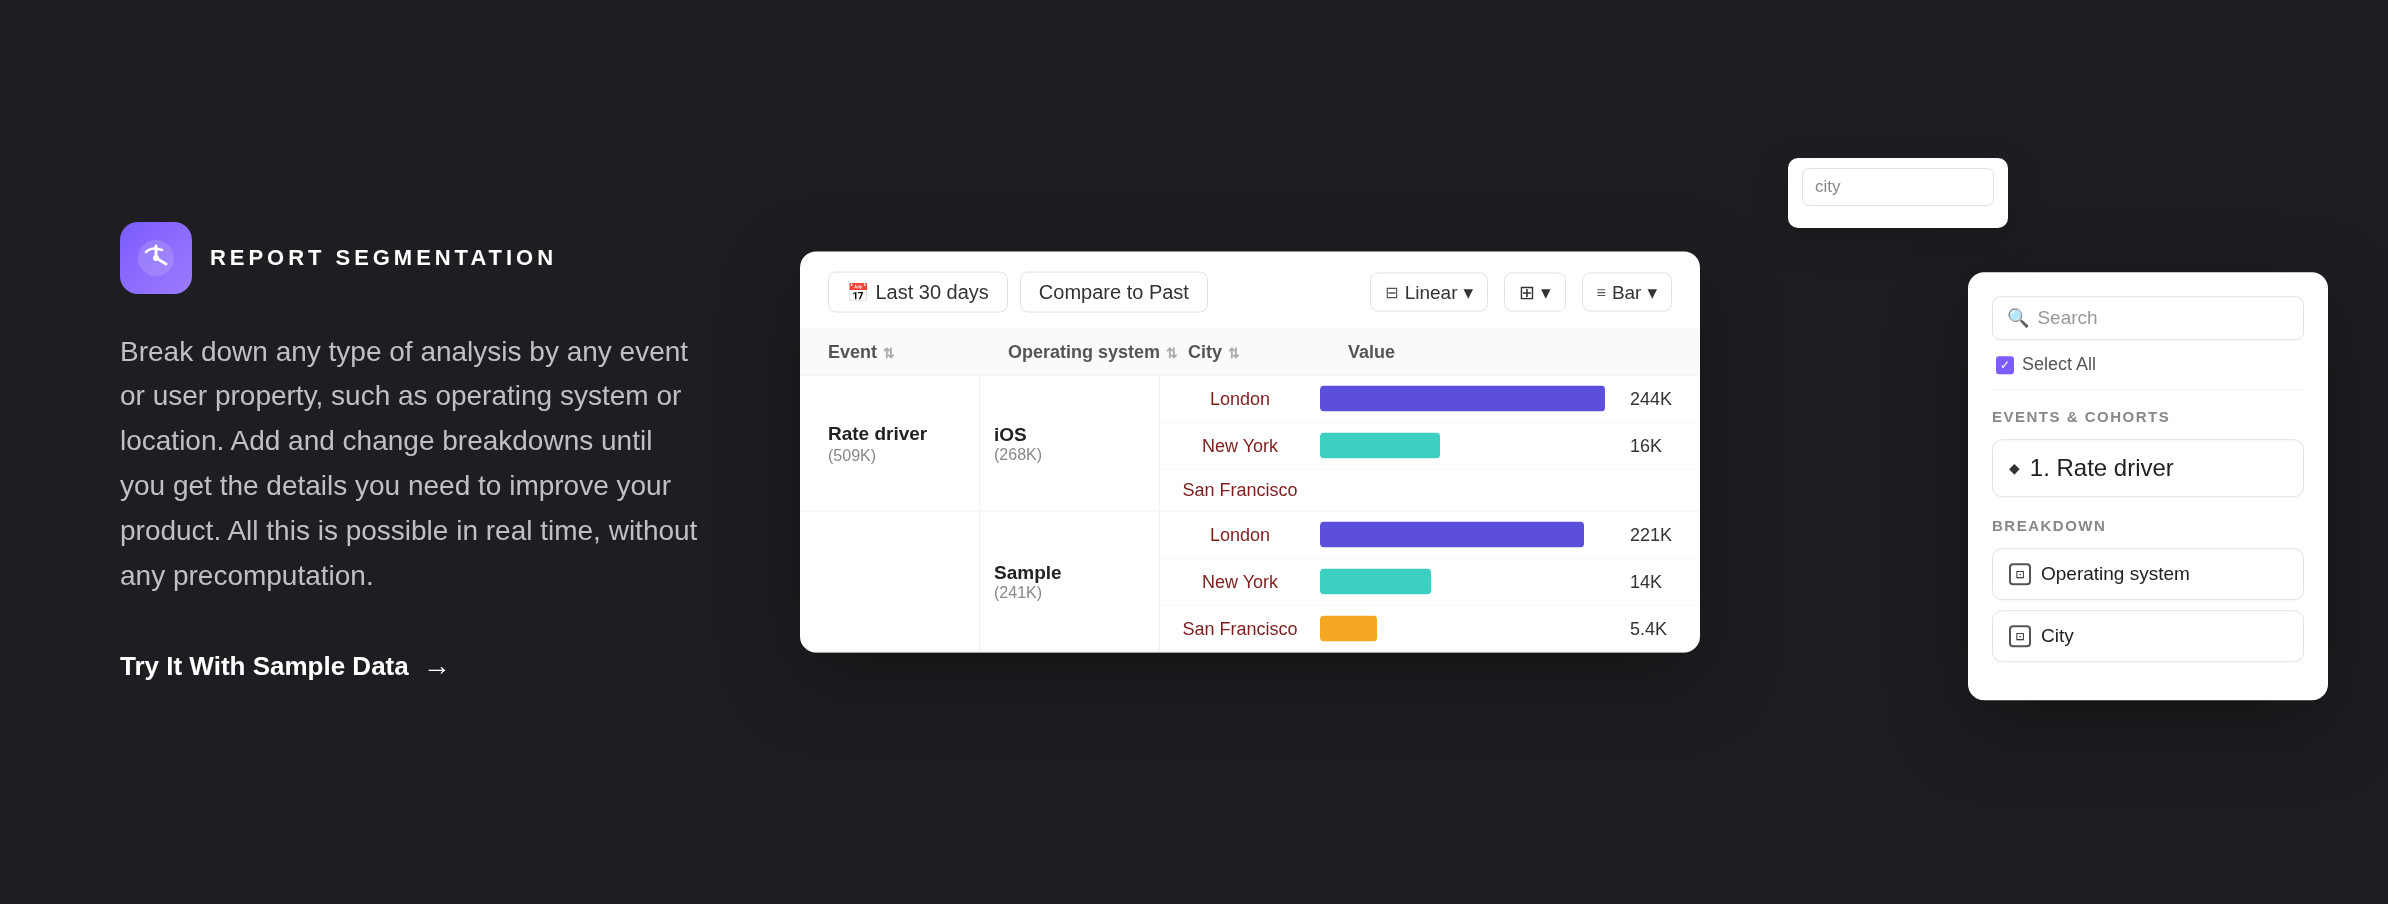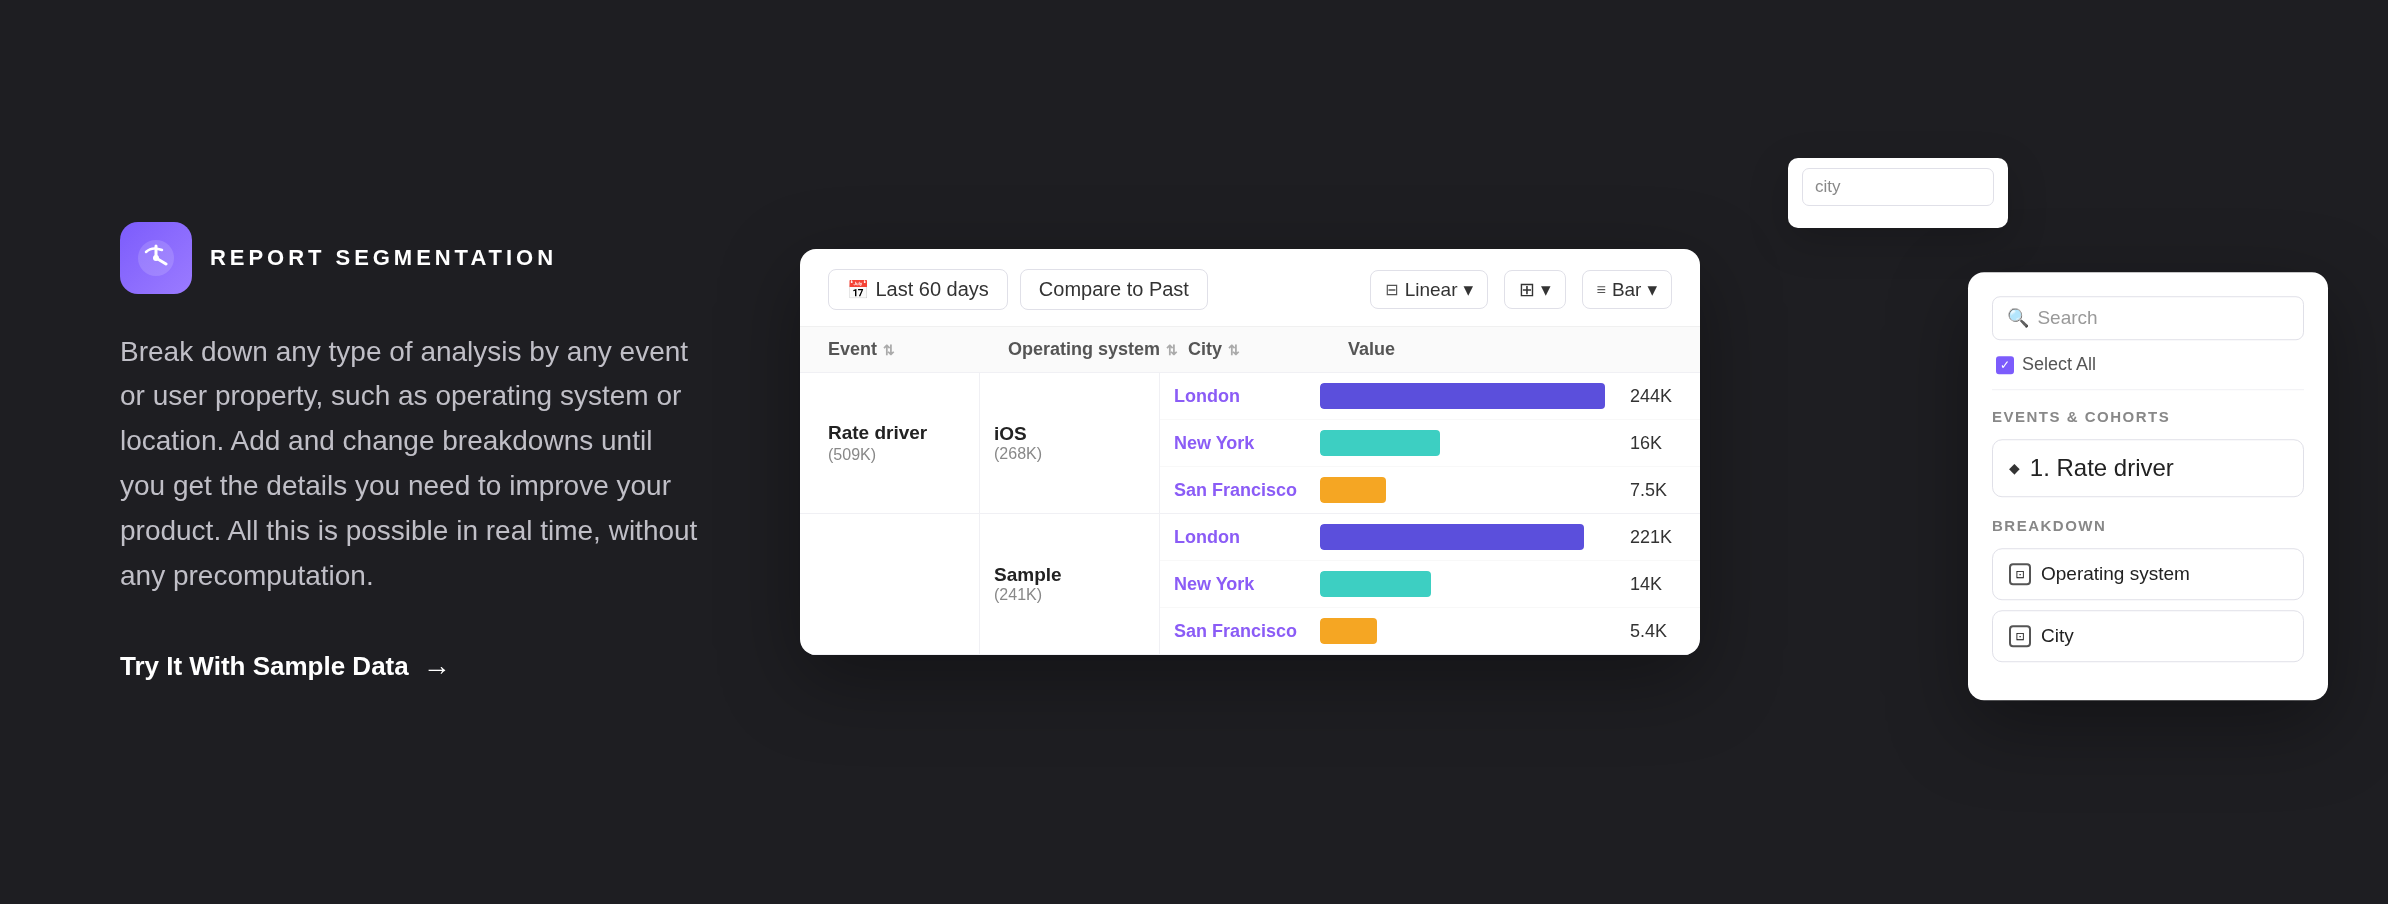--- a/index.html
+++ b/index.html
@@ -260,24 +260,23 @@
       align-items: center;
       padding: 10px 0;
       border-bottom: 1px solid #f8f8f8;
     }
 
     .city-row:last-child { border-bottom: none; }
 
     .city-name {
       flex: 0 0 160px;
       font-size: 18px;
-      color: #8b5cf6;
+      color: #7f1d1d;
       padding: 0 14px;
-      text-align: left;
-      font-weight: bold;
+      text-align: center;
     }
 
     .bar-cell {
       flex: 1;
       display: flex;
       align-items: center;
       gap: 10px;
       padding-right: 20px;
     }
 
@@ -478,21 +477,21 @@
   </div>
 
   <div class="right-panel">
 
     <div class="chart-card">
 
       <div class="chart-toolbar">
         <div class="chart-toolbar-left">
           <button class="toolbar-btn">
             <span class="cal-icon">📅</span>
-            <span>Last 60 days</span>
+            <span>Last 30 days</span>
           </button>
           <button class="toolbar-btn">
             <span>Compare to Past</span>
           </button>
         </div>
         <div class="chart-toolbar-right">
           <button class="toolbar-right-btn">
             <span class="btn-icon">⊟</span>
             <span>Linear</span>
             <span>▾</span>
@@ -552,26 +551,20 @@
               <span class="city-name">New York</span>
               <div class="bar-cell">
                 <div class="bar-track" style="max-width:360px;">
                   <div class="bar-fill" style="width:40%;background:#3dcfc2;"></div>
                 </div>
                 <span class="bar-label">16K</span>
               </div>
             </div>
             <div class="city-row">
               <span class="city-name">San Francisco</span>
-              <div class="bar-cell">
-                <div class="bar-track" style="max-width:360px;">
-                  <div class="bar-fill" style="width:22%;background:#f5a623;"></div>
-                </div>
-                <span class="bar-label">7.5K</span>
-              </div>
             </div>
           </div>
         </div>
 
         <div class="table-group">
           <div class="group-event-cell">
             <span class="event-name"></span>
             <span class="event-count"></span>
           </div>
           <div class="group-os-cell">

